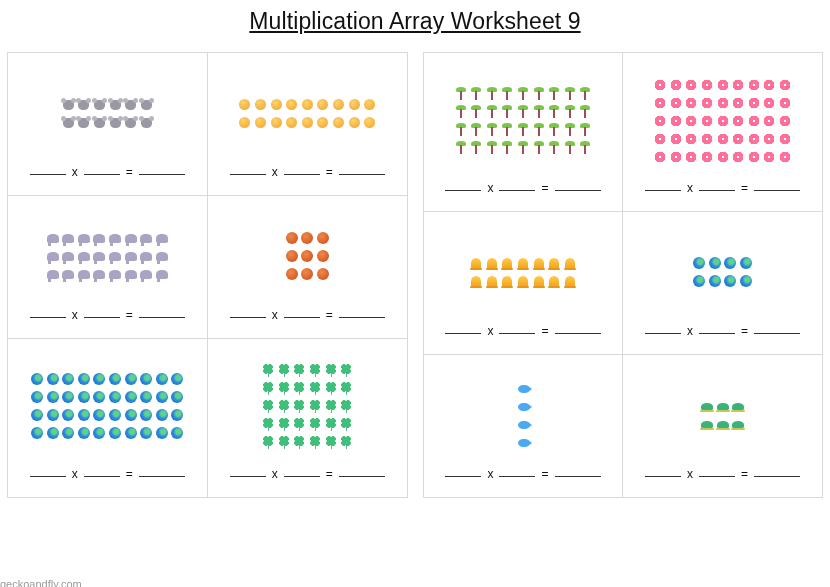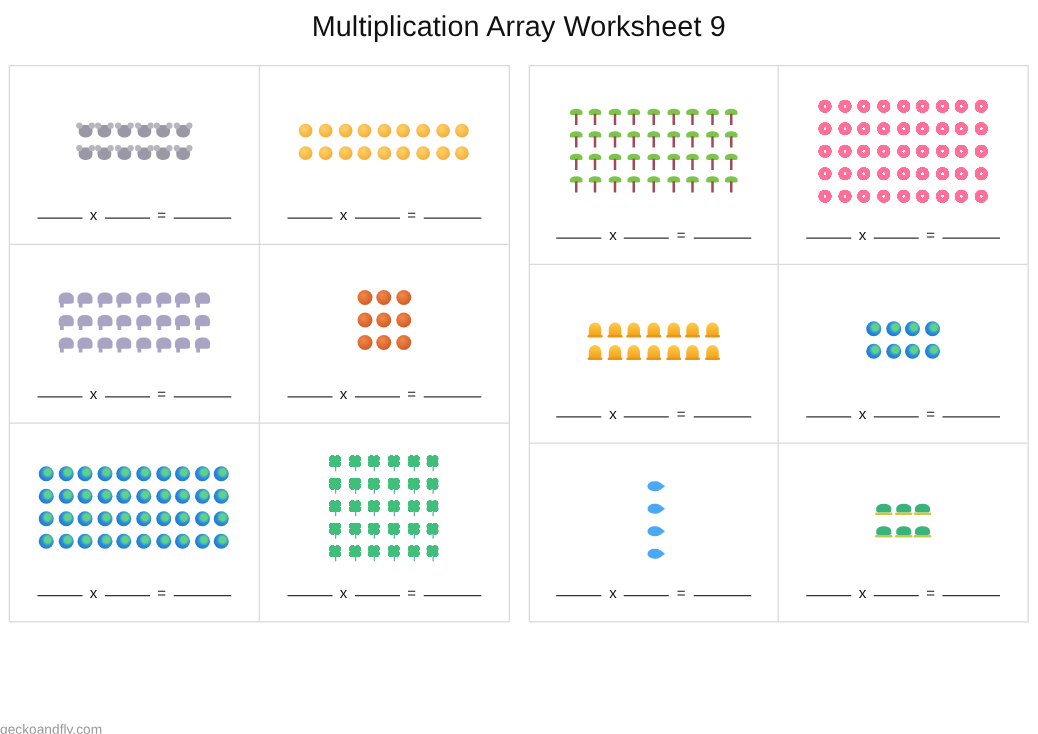--- a/index.html
+++ b/index.html
@@ -2,21 +2,21 @@
 <html><head>
 <meta charset="utf-8">
 <style>
   html, body { margin: 0; padding: 0; }
   body {
     width: 830px; height: 587px; background: #ffffff; position: relative; overflow: hidden;
     font-family: "Liberation Sans", "DejaVu Sans", sans-serif; color: #111;
   }
   .title {
     position: absolute; left: 0; top: 8px; width: 830px; text-align: center;
-    font-size: 23px; color: #111; letter-spacing: 0.1px;
+    font-size: 23px; color: #111; letter-spacing: 0.1px; text-decoration: underline;
   }
   .panel {
     position: absolute; border: 1px solid #d9d9d9; box-sizing: border-box;
     display: grid; background: #fff;
   }
   .panel.left { left: 7px; top: 52px; width: 401px; height: 446px;
     grid-template-columns: 1fr 1fr; grid-template-rows: 143px 143px 1fr; }
   .panel.right { left: 423px; top: 52px; width: 400px; height: 446px;
     grid-template-columns: 1fr 1fr; grid-template-rows: 159px 143px 1fr; }
   .cell {

